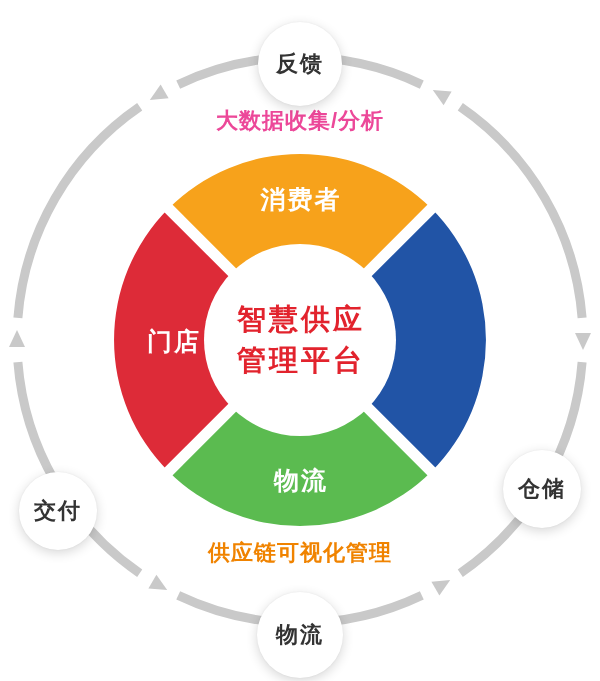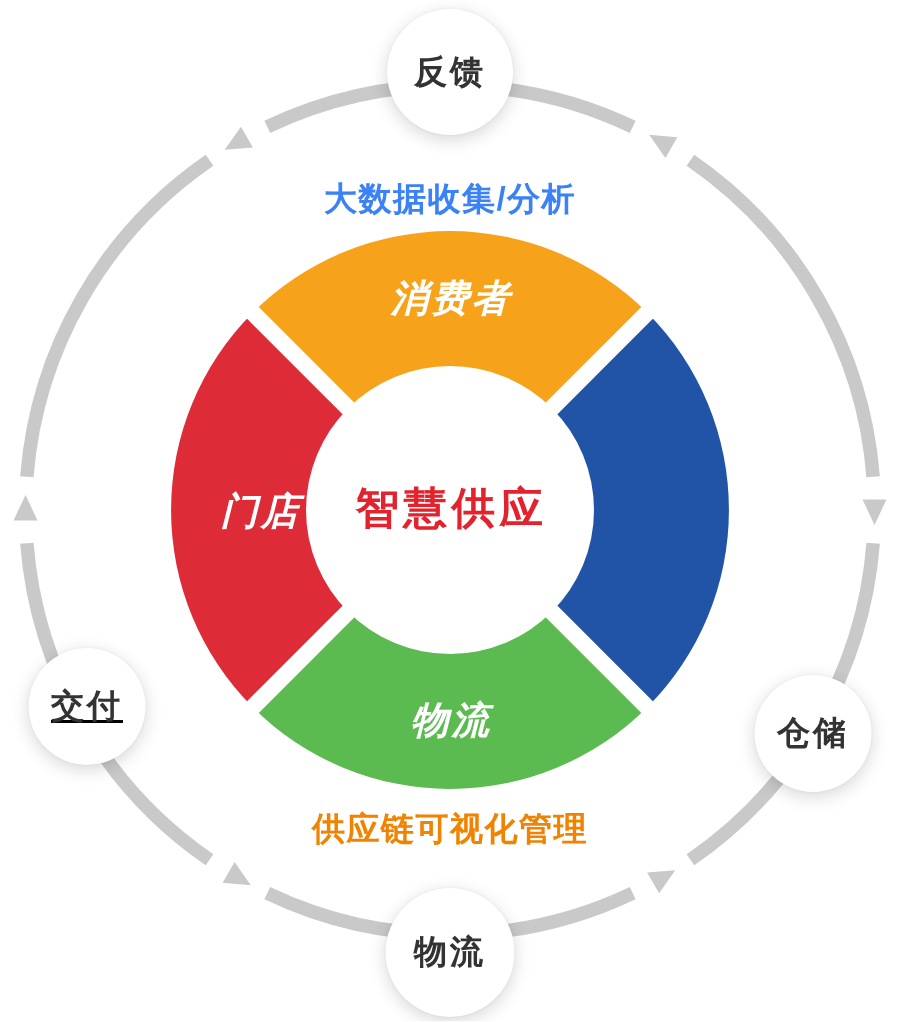--- a/index.html
+++ b/index.html
@@ -2,36 +2,36 @@
 <html><head>
 <meta charset="utf-8">
 <style>
   html,body{margin:0;padding:0;background:#ffffff;}
   body{width:600px;height:681px;font-family:"Liberation Sans","DejaVu Sans",sans-serif;}
   .stage{position:relative;width:600px;height:681px;overflow:hidden;background:#ffffff;}
   .stage svg{position:absolute;left:0;top:0;}
   .caption{position:absolute;transform:translate(-50%,-50%);font-size:22px;font-weight:700;letter-spacing:1px;white-space:nowrap;}
   .caption-top{left:300px;top:121px;}
   .caption-bottom{left:300px;top:553px;}
-  .seg-label{position:absolute;transform:translate(-50%,-50%);color:#ffffff;font-size:25px;font-weight:700;letter-spacing:2px;white-space:nowrap;font-style:italic;}
+  .seg-label{position:absolute;transform:translate(-50%,-50%);color:#ffffff;font-size:25px;font-weight:700;letter-spacing:2px;white-space:nowrap;}
   .seg-top{left:301px;top:199px;}
   .seg-right{left:442px;top:341px;}
   .seg-bottom{left:301px;top:480px;}
   .seg-left{left:162px;top:341px;margin-left:12px;}
   .center-text{position:absolute;left:301px;top:340px;transform:translate(-50%,-50%);
     font-size:29px;font-weight:700;line-height:41px;letter-spacing:3px;white-space:nowrap;}
   .node{position:absolute;background:#ffffff;border-radius:50%;
     box-shadow:0 3px 12px rgba(0,0,0,0.16), 0 0 2px rgba(0,0,0,0.06);
     display:flex;align-items:center;justify-content:center;}
   .node-label{font-size:22px;font-weight:700;color:#333333;letter-spacing:2px;white-space:nowrap;}
-  .node-top{left:258px;top:6px;width:84px;height:84px;}
+  .node-top{left:258px;top:22px;width:84px;height:84px;}
   .node-tr{left:503px;top:152px;width:78px;height:78px;}
   .node-br{left:503px;top:450px;width:78px;height:78px;text-align:right;}
   .node-bottom{left:257px;top:592px;width:86px;height:86px;}
-  .node-bl{left:19px;top:432px;width:78px;height:78px;text-decoration:underline;}
+  .node-bl{left:19px;top:472px;width:78px;height:78px;}
   .node-tl{left:19px;top:152px;width:78px;height:78px;}
 </style>
 </head>
 <body>
 
 <div class="stage">
 
   <svg id="diagram-svg" width="600" height="681" viewBox="0 0 600 681">
       <path d="M 460.3 106.8 A 283 283 0 0 1 582.1 317.8" fill="none" stroke="#c9c9c9" stroke-width="9"></path>
       <path d="M 582.1 362.2 A 283 283 0 0 1 460.3 573.2" fill="none" stroke="#c9c9c9" stroke-width="9"></path>
@@ -47,28 +47,29 @@
       <polygon points="149.8,99.9 160.6,84.5 168.6,98.3" fill="#c9c9c9"></polygon>
       <path d="M 168.5 208.5 A 186 186 0 0 1 431.5 208.5 L 367.2 272.8 A 95 95 0 0 0 232.8 272.8 Z" fill="#f7a21b"></path>
       <path d="M 431.5 208.5 A 186 186 0 0 1 431.5 471.5 L 367.2 407.2 A 95 95 0 0 0 367.2 272.8 Z" fill="#2154a6"></path>
       <path d="M 431.5 471.5 A 186 186 0 0 1 168.5 471.5 L 232.8 407.2 A 95 95 0 0 0 367.2 407.2 Z" fill="#5bbb50"></path>
       <path d="M 168.5 471.5 A 186 186 0 0 1 168.5 208.5 L 232.8 272.8 A 95 95 0 0 0 232.8 407.2 Z" fill="#dd2b38"></path>
       <line x1="155.0" y1="195.0" x2="445.0" y2="485.0" stroke="#ffffff" stroke-width="11"></line>
       <line x1="445.0" y1="195.0" x2="155.0" y2="485.0" stroke="#ffffff" stroke-width="11"></line>
       <circle cx="300" cy="340" r="96" fill="#ffffff"></circle>
     </svg>
 
-  <div class="caption caption-top" style="color: #3b82f6; margin-top: 12px;">大数据收集/分析</div>
+  <div class="caption caption-top" style="color: #ec4899;">大数据收集/分析</div>
 
   <div class="seg-label seg-top">消费者</div>
   <div class="seg-label seg-bottom">物流</div>
   <div class="seg-label seg-left">门店</div>
 
   <div class="center-text" style="color: rgb(226, 35, 45);">
     <div>智慧供应</div>
+    <div>管理平台</div>
   </div>
 
   <div class="caption caption-bottom" style="color: rgb(240, 131, 0);">供应链可视化管理</div>
 
   <div class="node node-top">
     <span class="node-label">反馈</span>
   </div>
   <div class="node node-br">
     <span class="node-label">仓储</span>
   </div>

